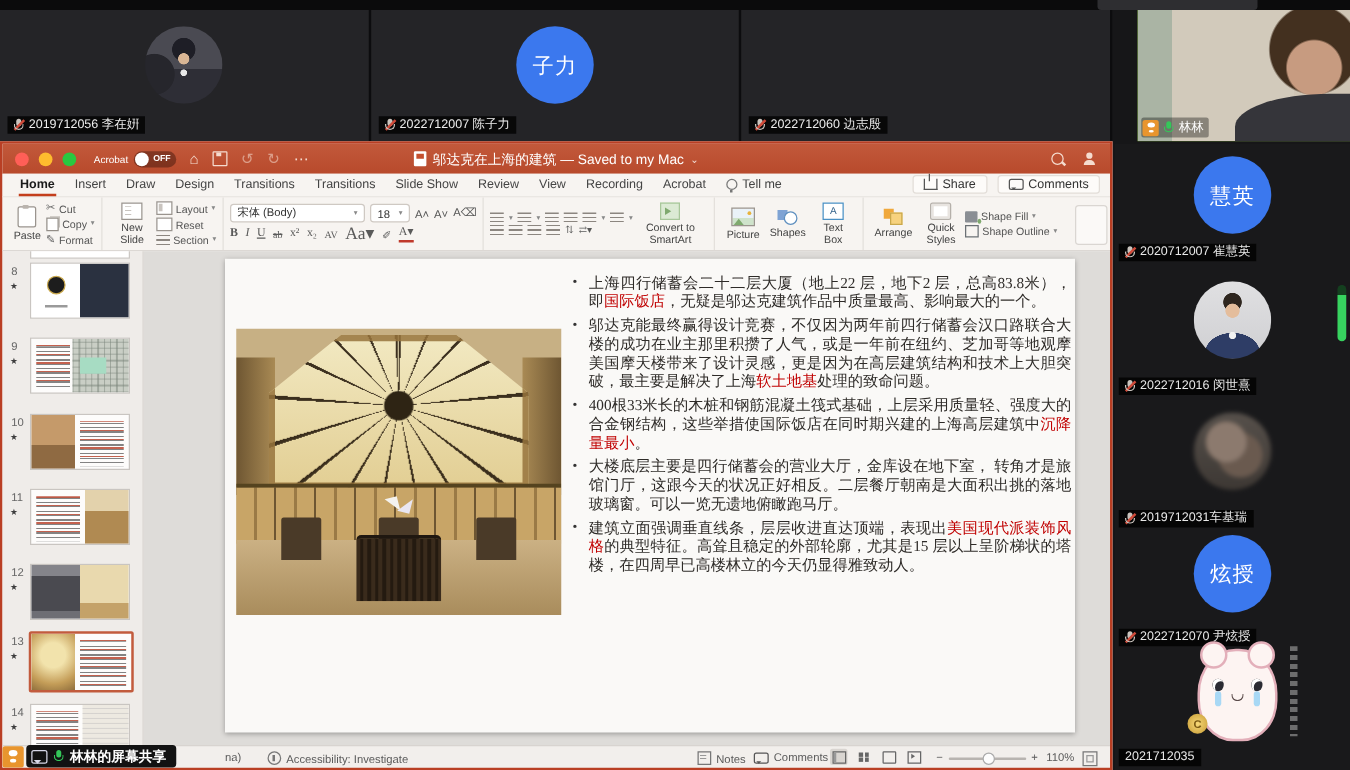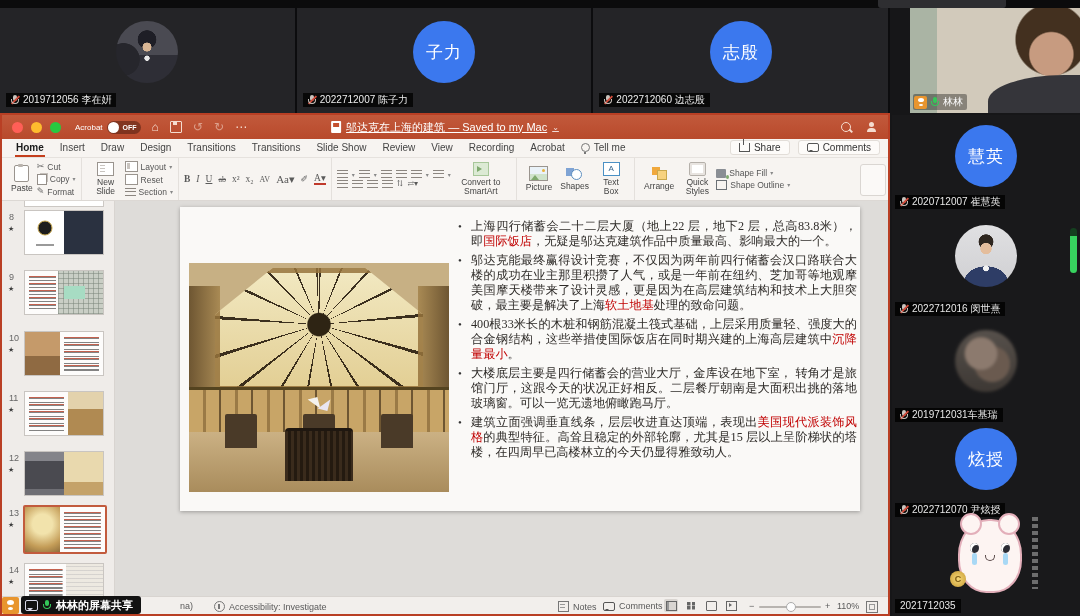--- a/index.html
+++ b/index.html
@@ -105,21 +105,21 @@
   .tl{width:11px;height:11px;border-radius:50%;margin-left:8px;flex:0 0 11px;}
   .tl.red{background:#FF5F57;margin-left:10px;} .tl.yel{background:#FEBC2E;} .tl.grn{background:#28C840;}
   .autosave{margin-left:14px;display:flex;align-items:center;gap:4px;color:#fff;font-size:8px;}
   .as-pill{width:34px;height:13px;background:rgba(55,18,8,.45);border-radius:7px;position:relative;}
   .as-knob{position:absolute;left:1px;top:1px;width:11px;height:11px;background:#fff;border-radius:50%;}
   .as-off{position:absolute;right:4px;top:3px;color:#fff;font-size:7px;font-weight:bold;}
   .tb-ic{color:#F5DCCF;font-size:12px;margin-left:11px;line-height:1;}
   .tb-ic.dim{opacity:.55;}
   .i-save{width:10px;height:10px;border:1.5px solid #F5DCCF;border-radius:1px;position:relative;margin-left:11px;}
   .i-save::after{content:"";position:absolute;left:2px;top:0;width:4px;height:3px;background:#F5DCCF;}
-  .tb-title{position:absolute;left:50%;transform:translateX(-50%);display:flex;align-items:center;gap:5px;color:#fff;font-size:11px;white-space:nowrap;text-decoration:underline;}
+  .tb-title{position:absolute;left:50%;transform:translateX(-50%);display:flex;align-items:center;gap:5px;color:#fff;font-size:11px;white-space:nowrap;}
   .i-doc{width:10px;height:12px;background:#fff;border-radius:1px;position:relative;flex:0 0 10px;}
   .i-doc::after{content:"";position:absolute;left:2px;top:2px;width:6px;height:4px;background:#C4502F;}
   .tb-chev{font-size:8px;opacity:.8;}
   .tb-right{position:absolute;right:10px;display:flex;gap:15px;align-items:center;}
   .i-search{width:8px;height:8px;border:1.5px solid #F5DCCF;border-radius:50%;position:relative;}
   .i-search::after{content:"";position:absolute;left:7px;top:7px;width:4px;height:1.5px;background:#F5DCCF;transform:rotate(45deg);}
   .i-personplus{width:12px;height:10px;position:relative;}
   .i-personplus::before{content:"";position:absolute;left:3px;top:0;width:5px;height:5px;border-radius:50%;background:#F5DCCF;}
   .i-personplus::after{content:"";position:absolute;left:1px;bottom:0;width:9px;height:4px;border-radius:4px 4px 0 0;background:#F5DCCF;}
 
@@ -209,21 +209,21 @@
   .tk-text-photo .tb{width:45%;background:linear-gradient(180deg,#E3D2AC 0 40%,#B08A52 40%);}
   .tk-two .ta{width:50%;background:linear-gradient(180deg,#84848A 0 20%,#4A4A50 20% 85%,#6E6E74 85%);}
   .tk-two .tb{width:50%;background:linear-gradient(180deg,#E9D9AE 0 70%,#C4A269 70%);}
   .tk-gold .ta{width:44%;background:radial-gradient(circle at 50% 38%,#F2E3AC 0 30%,#C49D58 70%,#8F6E3C);}
   .tk-gold .tb{width:56%;}
   .tk-sketch .ta{width:52%;}
   .tk-sketch .tb{width:48%;background:repeating-linear-gradient(0deg, rgba(140,140,150,.25) 0 1px, transparent 1px 4px),#EDE9E1;}
 
   
   #canvas{position:absolute;left:113px;top:86px;width:773px;height:395px;background:#DEDCD9;}
-  #slide{position:absolute;left:65px;top:6px;width:680px;height:304px;background:#FAF9F7;box-shadow:0 1px 4px rgba(0,0,0,.3);}
+  #slide{position:absolute;left:65px;top:6px;width:680px;height:379px;background:#FAF9F7;box-shadow:0 1px 4px rgba(0,0,0,.3);}
   .photo{position:absolute;left:9px;top:56px;width:260px;height:229px;background:#C7B084;overflow:hidden;}
   .ph-sky{position:absolute;left:10%;top:2%;width:80%;height:54%;
     background:
       radial-gradient(circle at 50% 46%, #2E2414 0 9%, transparent 10%),
       repeating-conic-gradient(from 0deg at 50% 46%, rgba(40,28,14,.9) 0 1.8deg, transparent 1.8deg 21deg),
       linear-gradient(#F2E9C2,#E2CE93);
     clip-path:polygon(28% 0,72% 0,100% 38%,100% 100%,0 100%,0 38%);
     box-shadow:inset 0 0 0 5px rgba(150,115,60,.85);}
   .ph-sidewall-l{position:absolute;left:0;top:10%;width:12%;height:48%;background:linear-gradient(90deg,#6E5632,#A98A54);}
   .ph-sidewall-r{position:absolute;right:0;top:10%;width:12%;height:48%;background:linear-gradient(270deg,#6E5632,#A98A54);}
@@ -298,21 +298,20 @@
     <div class="tile">
       <div class="av av-blue">子力</div>
       <div class="tlabel">
         <span class="mmic">
             <i></i>
           </span>
         <span>2022712007 陈子力</span>
       </div>
     </div>
     <div class="tile">
-      <div class="av av-blue">志殷</div>
       <div class="tlabel">
         <span class="mmic">
             <i></i>
           </span>
         <span>2022712060 边志殷</span>
       </div>
     </div>
   </div>
 
   <div id="presenter">
@@ -475,29 +474,42 @@
           <span class="mini">
             <span class="i-lines3"></span>
             <span>Section</span>
             <span class="chev">▾</span>
           </span>
         </span>
       </div>
 
       <div class="rgroup">
         <span class="minicol">
+          <span class="fontrow">
+            <span class="selbox" style="width:108px;">
+              <span>宋体 (Body)</span>
+              <span class="chev">▾</span>
+            </span>
+            <span class="selbox" style="width:32px;">
+              <span>18</span>
+              <span class="chev">▾</span>
+            </span>
+            <span class="ag">A˄</span>
+            <span class="ag">A˅</span>
+            <span class="ag">A⌫</span>
+          </span>
           <span class="fmtrow">
             <span class="fmt" style="font-weight:bold">B</span>
             <span class="fmt" style="font-style:italic">I</span>
             <span class="fmt" style="text-decoration:underline">U</span>
             <span class="fmt" style="text-decoration:line-through;font-size:8px">ab</span>
             <span class="fmt">x²</span>
             <span class="fmt">x₂</span>
             <span class="fmt" style="font-size:8px">AV</span>
-            <span class="fmt" style="font-size:11px">Aa▾</span>
+            <span class="fmt" style="font-size:14px">Aa▾</span>
             <span class="glyph">✐</span>
             <span class="fmt fco">A▾</span>
           </span>
         </span>
       </div>
 
       <div class="rgroup">
         <span class="minicol">
           <span class="fontrow">
             <span class="i-lines3"></span>

